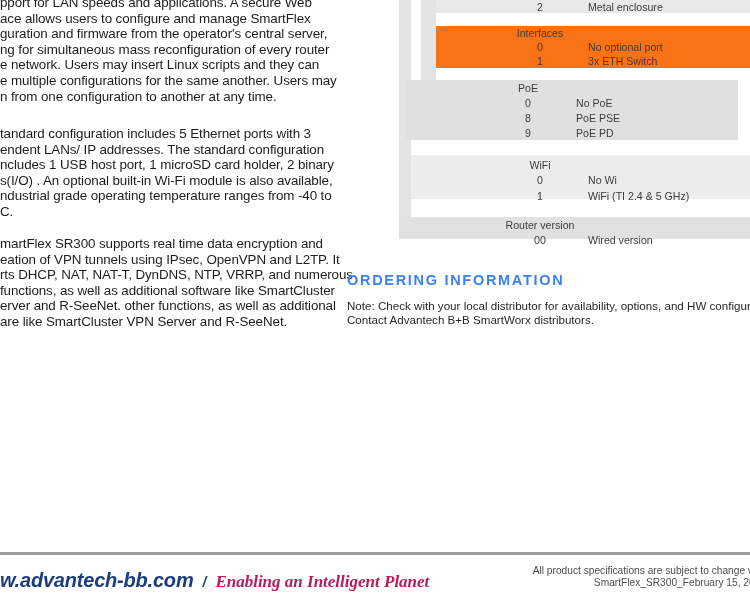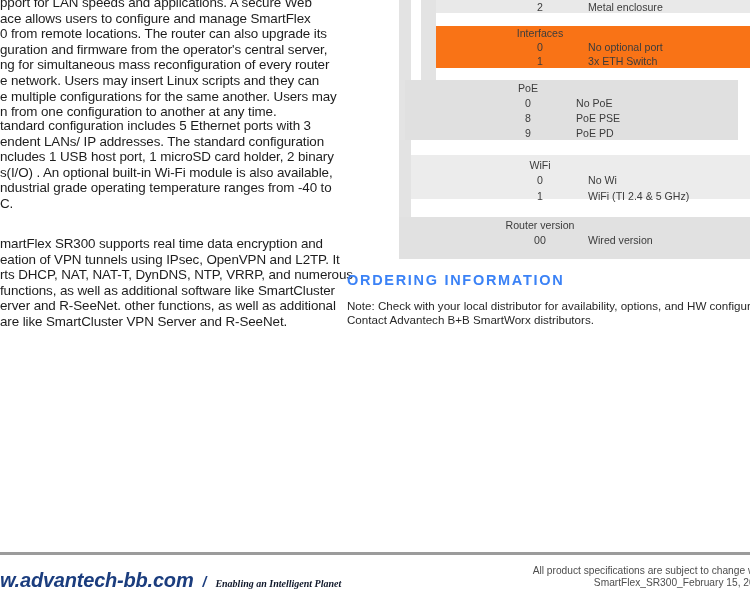--- a/index.html
+++ b/index.html
@@ -14,21 +14,21 @@
   
   .para { position: absolute; left: 0; }
   .para .tline {
     white-space: nowrap;
     font-size: 13.4px;
     line-height: 15.6px;
     color: #1d1d1d;
     letter-spacing: -0.1px;
   }
   .para0 { top: -5px; }
-  .para1 { top: 118px; }
+  .para1 { top: 126px; }
   .para2 { top: 236px; }
 
   
   .obar { position: absolute; background: #e3e3e3; }
   #bar1 { left: 399px; top: 0; width: 12px; height: 232px; }
   #bar2 { left: 421px; top: 0; width: 15px; height: 82px; }
 
   .sec { position: absolute; box-sizing: border-box; }
   .sec .trow { position: relative; height: var(--rh, 14px); }
   .sec .trow span {
@@ -36,21 +36,21 @@
     font-size: 10.6px; color: #3c3c3c; white-space: nowrap;
   }
   .sec .val  { left: calc(var(--vx) - 20px); width: 40px; text-align: center; }
   .sec .desc { left: var(--dx); }
   .sec .lbl  { left: calc(var(--vx) - 60px); width: 120px; text-align: center; }
 
   #sec-enclosure      { left: 436px; top: 0;     width: 314px; height: 13px; background: #e9e9e9; --vx: 104px; --dx: 152px; --rh: 13px; }
   #sec-interfaces     { left: 436px; top: 26px;  width: 314px; height: 42px; background: #f97316; --vx: 104px; --dx: 152px; --rh: 14px; }
   #sec-poe            { left: 405px; top: 80px;  width: 333px; height: 60px; background: #e0e0e0; --vx: 123px; --dx: 171px; --rh: 15px; }
   #sec-wifi           { left: 411px; top: 155px; width: 339px; height: 44px; background: #ececec; --vx: 129px; --dx: 177px; --rh: 15.5px; padding-top: 2px; }
-  #sec-router-version { left: 399px; top: 217px; width: 351px; height: 42px; background: #e1e1e1; --vx: 141px; --dx: 189px; --rh: 14.5px; padding-top: 1px; }
+  #sec-router-version { left: 399px; top: 217px; width: 351px; height: 22px; background: #e1e1e1; --vx: 141px; --dx: 189px; --rh: 14.5px; padding-top: 1px; }
 
   
   .ord-heading {
     position: absolute; left: 347px; top: 272px;
     font-size: 14.5px; font-weight: bold;
     letter-spacing: 1.7px;
     color: #3b82f6;
     white-space: nowrap;
   }
   .ord-note { position: absolute; left: 347px; top: 299px; }
@@ -69,40 +69,39 @@
     display: flex; align-items: baseline; gap: 9px;
     white-space: nowrap;
   }
   .website {
     font-size: 20px; font-weight: bold; font-style: italic;
     color: #1b3d7e; letter-spacing: -0.2px;
   }
   .fsep { font-size: 14px; font-weight: bold; font-style: italic; color: #1b3d7e; }
   .tagline {
     font-family: "Liberation Serif", serif;
-    font-size: 10px; font-weight: bold; font-style: italic;
-    color: #0f172a;
+    font-size: 17px; font-weight: bold; font-style: italic;
+    color: #be185d;
   }
   .footer-right {
     position: absolute; right: -16px; top: 565px;
     text-align: right;
   }
   .footer-right .rline {
     font-size: 10.2px; line-height: 11.8px;
     color: #4d4d4d; white-space: nowrap;
   }
 </style>
 </head>
 <body>
 
 <div id="left-col">
     <div class="para para0">
       <div class="tline">pport for LAN speeds and applications. A secure Web</div>
       <div class="tline">ace allows users to configure and manage SmartFlex</div>
-      <div class="tline">0 from remote locations. The router can also upgrade its</div>
       <div class="tline">guration and firmware from the operator's central server,</div>
       <div class="tline">ng for simultaneous mass reconfiguration of every router</div>
       <div class="tline">e network. Users may insert Linux scripts and they can</div>
       <div class="tline">e multiple configurations for the same another. Users may</div>
       <div class="tline">n from one configuration to another at any time.</div>
     </div>
     <div class="para para1">
       <div class="tline">tandard configuration includes 5 Ethernet ports with 3</div>
       <div class="tline">endent LANs/ IP addresses. The standard configuration</div>
       <div class="tline">ncludes 1 USB host port, 1 microSD card holder, 2 binary</div>

